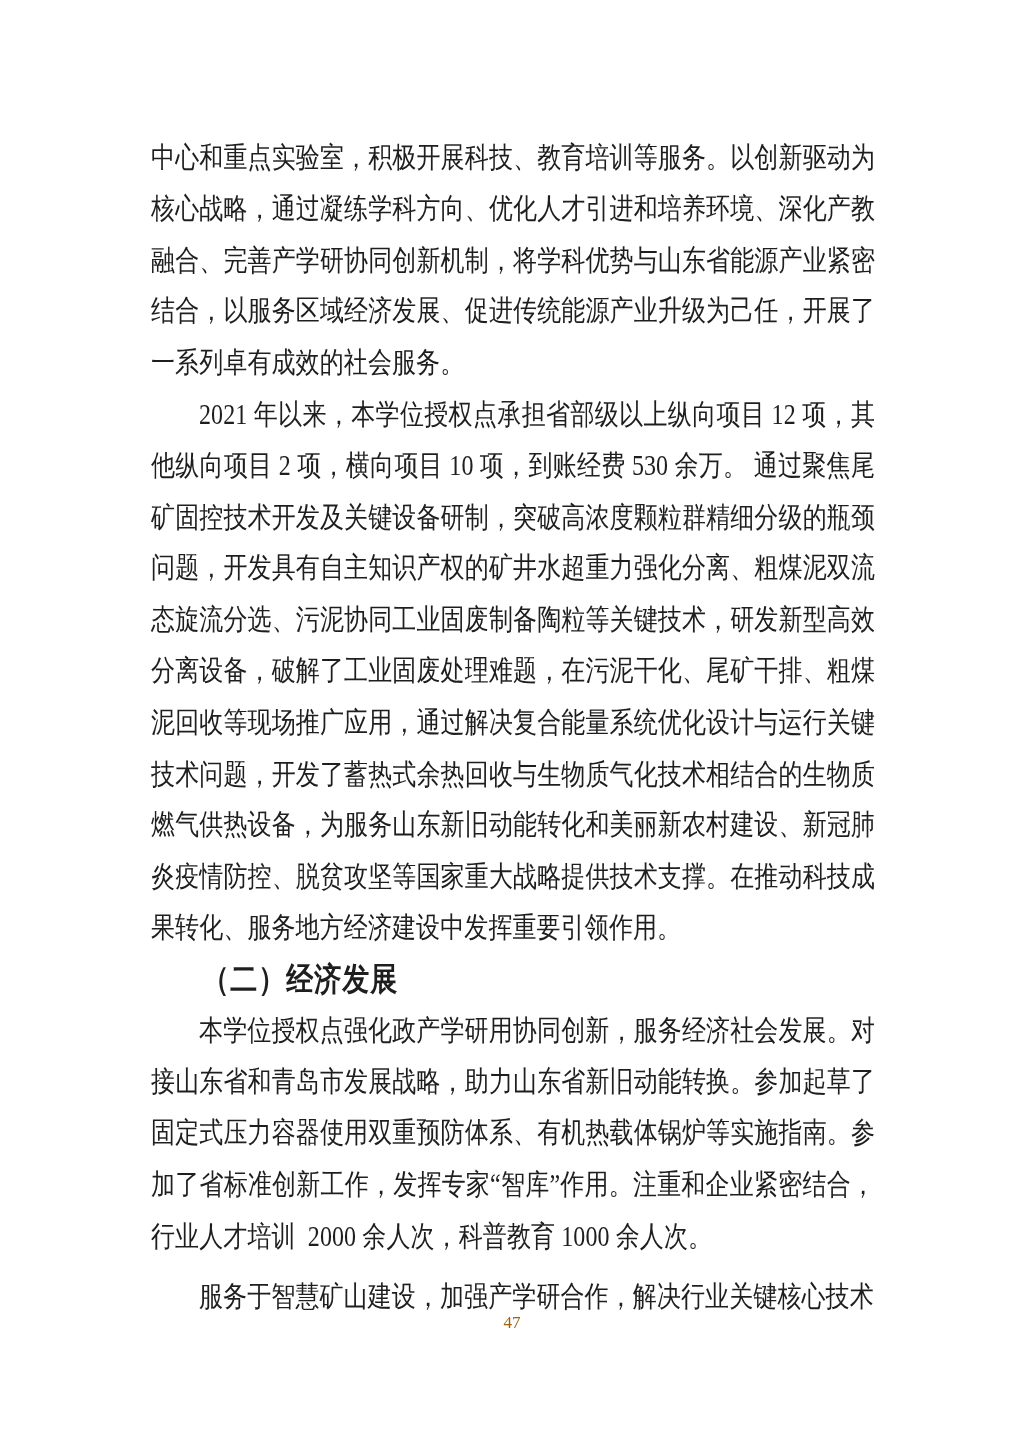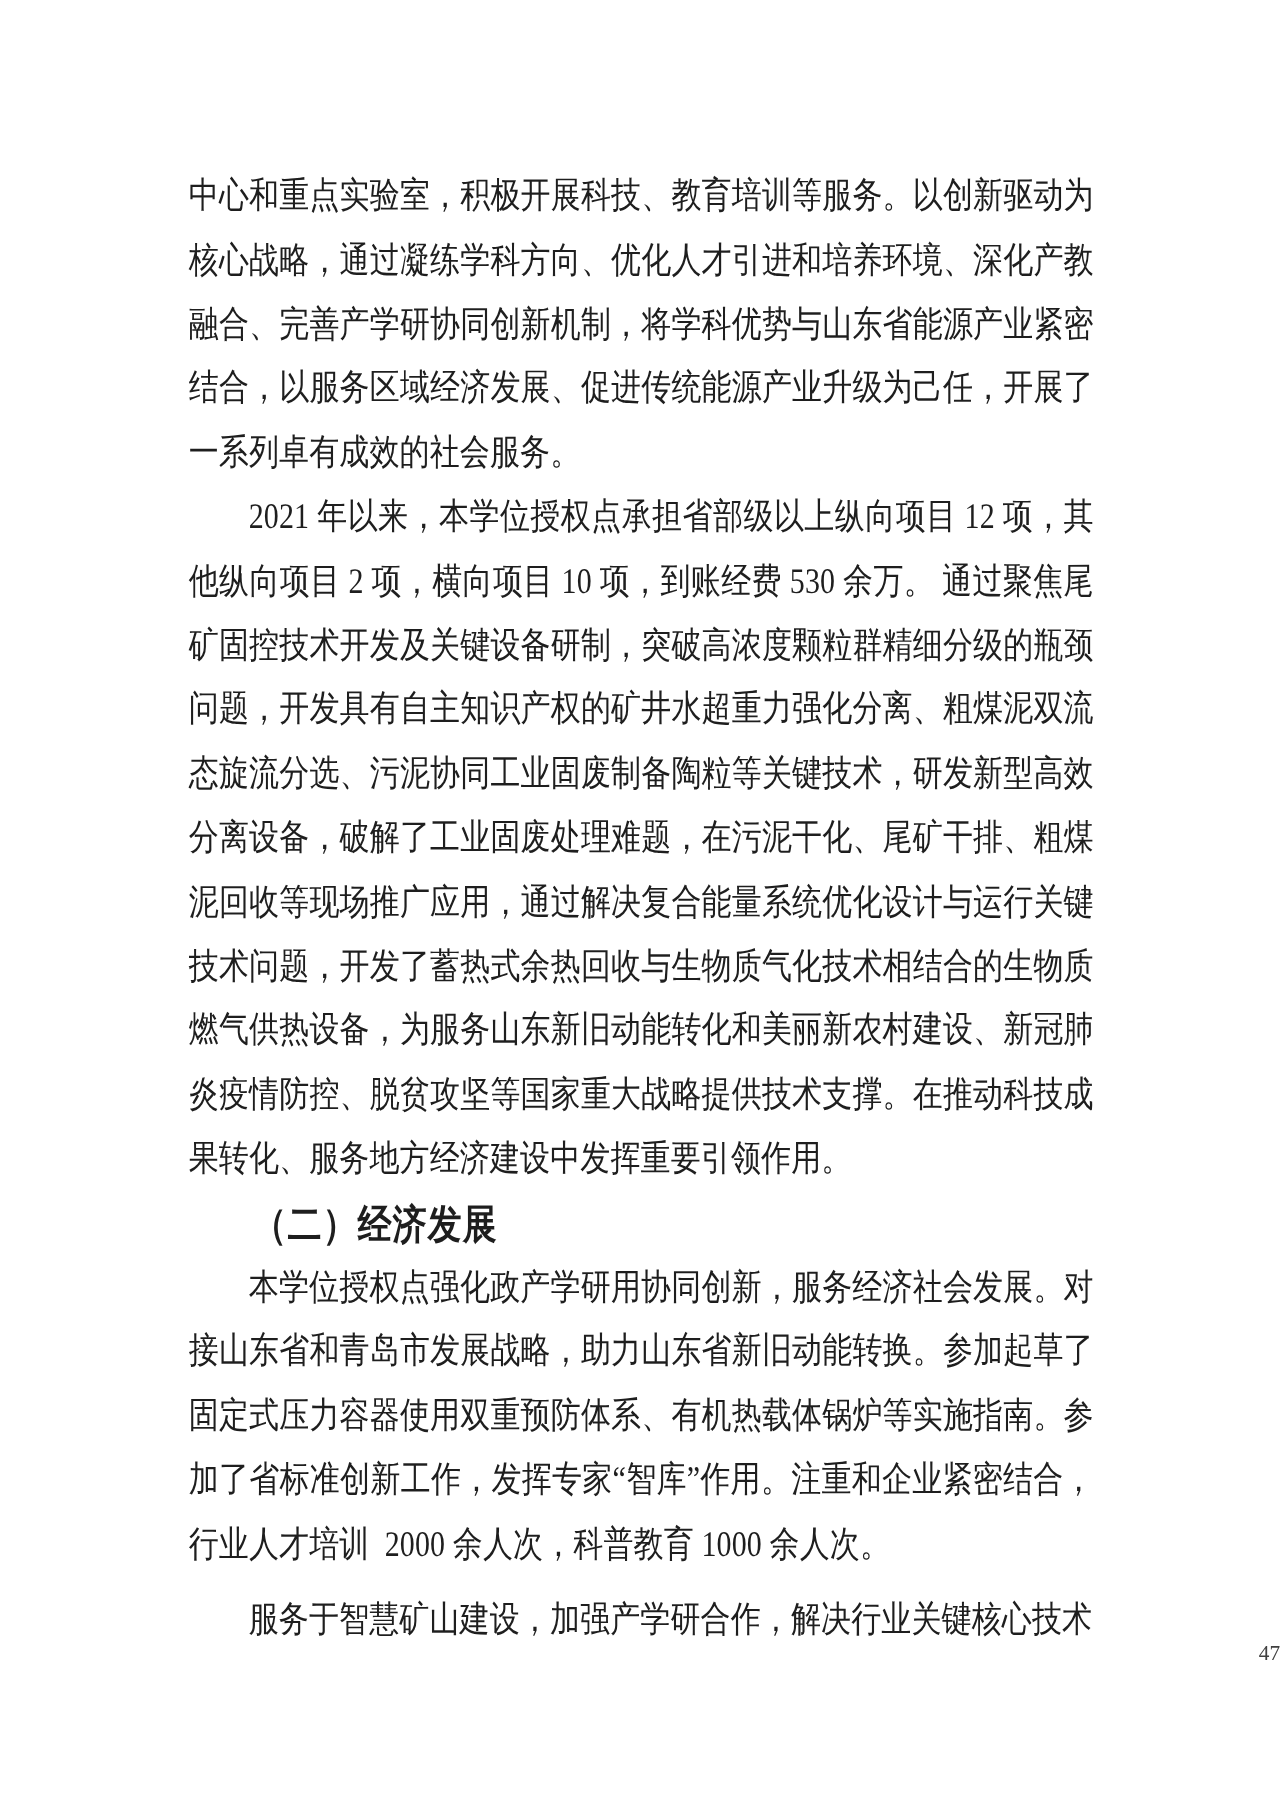--- a/index.html
+++ b/index.html
@@ -41,23 +41,23 @@
     line-height: 42.8px;
     font-weight: 700;
     text-indent: 1.9em;
     letter-spacing: 1px;
   }
   .footer {
     position: absolute;
     top: 1313px;
     left: 0;
     width: 100%;
-    text-align: right;
+    text-align: center;
     font-size: 17px;
-    color: #404040;
+    color: #a16207;
   }
 </style>
 </head>
 <body>
 
 <div class="page">
   <div class="content" id="doc-content">
       <p class="para">中心和重点实验室，积极开展科技、教育培训等服务。以创新驱动为核心战略，通过凝练学科方向、优化人才引进和培养环境、深化产教融合、完善产学研协同创新机制，将学科优势与山东省能源产业紧密结合，以服务区域经济发展、促进传统能源产业升级为己任，开展了一系列卓有成效的社会服务。</p>
       <p class="para indent">2021 年以来，本学位授权点承担省部级以上纵向项目 12 项，其他纵向项目 2 项，横向项目 10 项，到账经费 530 余万。 通过聚焦尾矿固控技术开发及关键设备研制，突破高浓度颗粒群精细分级的瓶颈问题，开发具有自主知识产权的矿井水超重力强化分离、粗煤泥双流态旋流分选、污泥协同工业固废制备陶粒等关键技术，研发新型高效分离设备，破解了工业固废处理难题，在污泥干化、尾矿干排、粗煤泥回收等现场推广应用，通过解决复合能量系统优化设计与运行关键技术问题，开发了蓄热式余热回收与生物质气化技术相结合的生物质燃气供热设备，为服务山东新旧动能转化和美丽新农村建设、新冠肺炎疫情防控、脱贫攻坚等国家重大战略提供技术支撑。在推动科技成果转化、服务地方经济建设中发挥重要引领作用。</p>
       <h3 class="heading">（二）经济发展</h3>

